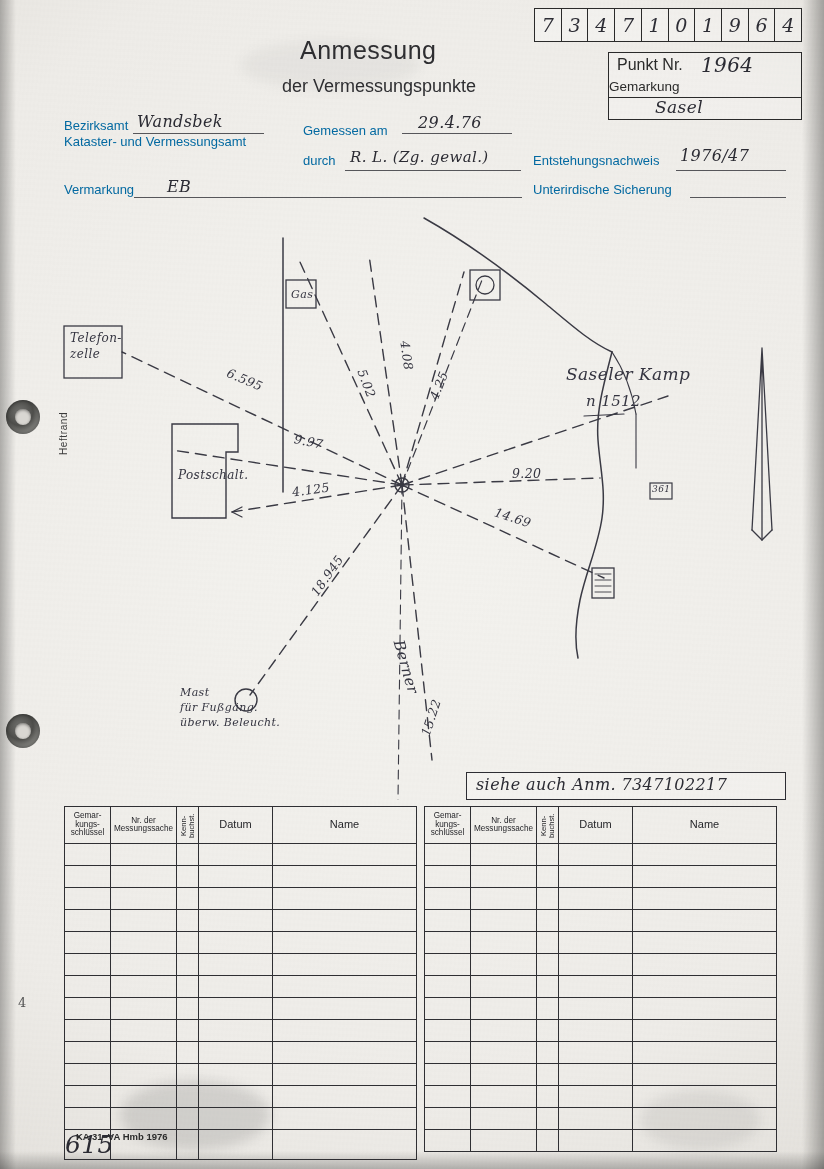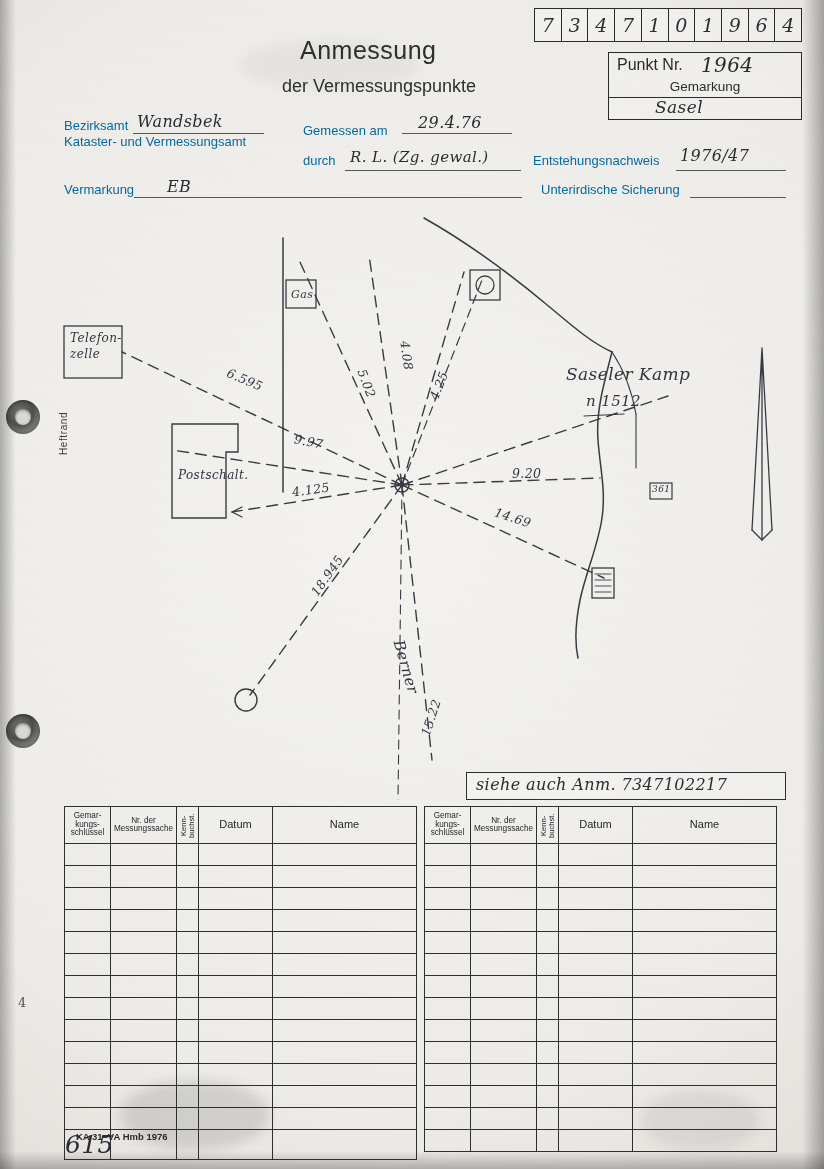--- a/index.html
+++ b/index.html
@@ -90,21 +90,21 @@
   #punktbox .punkt-line {
     position: absolute; left: 8px; top: 3px;
     font-size: 16px; color: #2b2b2b;
   }
   #punktbox .punkt-nr {
     position: absolute; left: 92px; top: 0px;
     font-size: 20px;
   }
   #punktbox .gemarkung-label {
     position: absolute; left: 0; right: 0; top: 26px;
-    text-align: center; font-size: 13.5px; color: #2b2b2b;
+    text-align: left; font-size: 13.5px; color: #2b2b2b;
   }
   #punktbox .gem-sep {
     position: absolute; left: 0; right: 0; top: 44px;
     border-top: 1.4px solid #2a2a2a;
   }
   #punktbox .gemarkung-value {
     position: absolute; left: 46px; top: 44px;
     font-size: 17px;
   }
 
@@ -294,21 +294,21 @@
   <div class="val hw" style="left:350px;top:148px;font-size:15px;">R. L. (Zg. gewal.)</div>
 
   <div class="lbl" style="left:533px;top:153px;">Entstehungsnachweis</div>
   <div class="rule" style="left:676px;top:170px;width:110px;"></div>
   <div class="val hw" style="left:680px;top:146px;">1976/47</div>
 
   <div class="lbl" style="left:64px;top:182px;">Vermarkung</div>
   <div class="rule" style="left:134px;top:197px;width:388px;"></div>
   <div class="val hw" style="left:167px;top:177px;">EB</div>
 
-  <div class="lbl" style="left:533px;top:182px;margin-left:8px;">Unterirdische Sicherung</div>
+  <div class="lbl" style="left:533px;top:182px;">Unterirdische Sicherung</div>
   <div class="rule" style="left:690px;top:197px;width:96px;"></div>
 
   <div id="heftrand">Heftrand</div>
 
   <div id="sketch">
     <svg width="824" height="600" viewBox="0 0 824 600">
       <g stroke="#3a3a44" fill="none" stroke-linecap="round">
 
         <circle cx="402" cy="285" r="7" stroke-width="1.4"></circle>
         <circle cx="402" cy="285" r="2.4" fill="#3a3a44" stroke="none"></circle>
@@ -361,20 +361,21 @@
       </g>
     </svg>
 
     
     <div class="sk-label hw" style="left:70px;top:130px;line-height:1.35;font-size:12px;">Telefon-<br>zelle</div>
     <div class="sk-label hw" style="left:178px;top:268px;font-size:12px;">Postschalt.</div>
     <div class="sk-label hw" style="left:291px;top:88px;font-size:11px;">Gas</div>
     <div class="sk-label hw" style="left:566px;top:164px;font-size:17px;">Saseler Kamp</div>
     <div class="sk-label hw" style="left:586px;top:192px;font-size:15px;">n 1512</div>
     <div class="sk-label hw" style="left:407px;top:438px;font-size:15px;transform:rotate(74deg);transform-origin:left top;">Berner</div>
+    <div class="sk-label hw" style="left:180px;top:486px;font-size:11px;line-height:1.35;">Mast<br>für Fußgäng.<br>überw. Beleucht.</div>
     <div class="sk-label hw" style="left:652px;top:284px;font-size:9px;">361</div>
 
     
     <div class="sk-label hw" style="left:226px;top:172px;transform:rotate(23deg);">6.595</div>
     <div class="sk-label hw" style="left:294px;top:234px;transform:rotate(11deg);">9.97</div>
     <div class="sk-label hw" style="left:292px;top:282px;transform:rotate(-8deg);">4.125</div>
     <div class="sk-label hw" style="left:352px;top:176px;transform:rotate(69deg);">5.02</div>
     <div class="sk-label hw" style="left:392px;top:148px;transform:rotate(82deg);">4.08</div>
     <div class="sk-label hw" style="left:424px;top:178px;transform:rotate(-68deg);">4.25</div>
     <div class="sk-label hw" style="left:512px;top:266px;">9.20</div>

